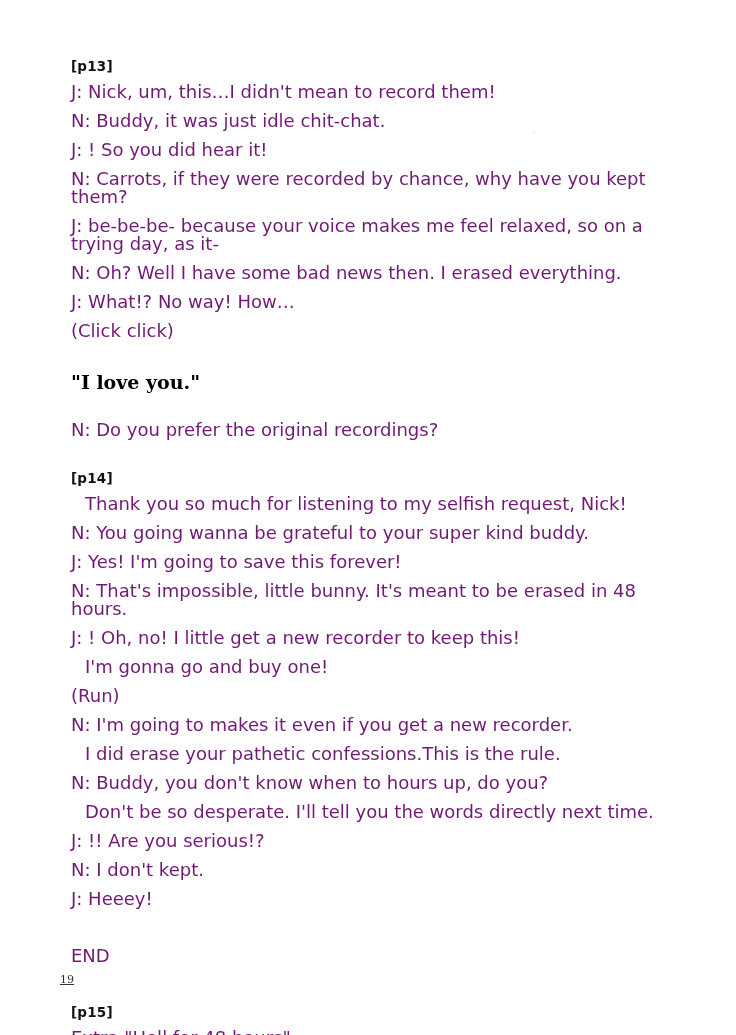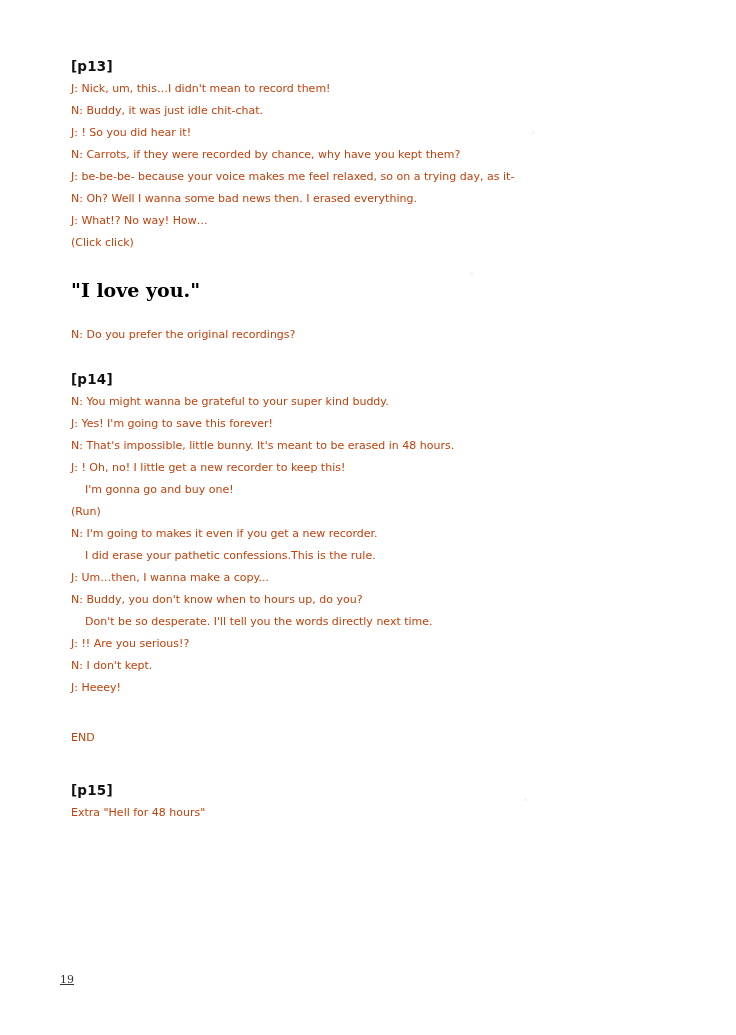--- a/index.html
+++ b/index.html
@@ -29,24 +29,24 @@
     width: 600px;
   }
   .section-label {
     font-weight: bold;
     font-size: 13.5px;
     color: #111;
     margin: 0 0 9px 0;
     letter-spacing: 0.2px;
   }
   .line {
-    font-size: 11px;
+    font-size: 18px;
     line-height: 1.0;
     margin: 0 0 11px 0;
-    color: #c2410c;
+    color: #701a75;
     white-space: pre-wrap;
   }
   .line.indent {
     padding-left: 14px;
   }
   .heading {
     font-family: "DejaVu Serif", serif;
     font-weight: bold;
     font-size: 19px;
     color: #000;
@@ -85,46 +85,46 @@
 
   <div class="content">
 
     <div class="block">
       <div class="section-label">[p13]</div>
       <div class="line">J: Nick, um, this…I didn't mean to record them!</div>
       <div class="line">N: Buddy, it was just idle chit-chat.</div>
       <div class="line">J: ! So you did hear it!</div>
       <div class="line">N: Carrots, if they were recorded by chance, why have you kept them?</div>
       <div class="line">J: be-be-be- because your voice makes me feel relaxed, so on a trying day, as it-</div>
-      <div class="line">N: Oh? Well I wanna some bad news then. I erased everything.</div>
+      <div class="line">N: Oh? Well I have some bad news then. I erased everything.</div>
       <div class="line">J: What!? No way! How…</div>
       <div class="line">(Click click)</div>
     </div>
 
     <div class="gap-md"></div>
 
     <div class="heading">"I love you."</div>
 
     <div class="gap-lg"></div>
 
     <div class="line">N: Do you prefer the original recordings?</div>
 
     <div class="gap-md"></div>
 
     <div class="block">
       <div class="section-label">[p14]</div>
-      <div class="line">N: You might wanna be grateful to your super kind buddy.</div>
+      <div class="line indent">Thank you so much for listening to my selfish request, Nick!</div>
+      <div class="line">N: You going wanna be grateful to your super kind buddy.</div>
       <div class="line">J: Yes! I'm going to save this forever!</div>
       <div class="line">N: That's impossible, little bunny. It's meant to be erased in 48 hours.</div>
       <div class="line">J: ! Oh, no! I little get a new recorder to keep this!</div>
       <div class="line indent">I'm gonna go and buy one!</div>
       <div class="line">(Run)</div>
       <div class="line">N: I'm going to makes it even if you get a new recorder.</div>
       <div class="line indent">I did erase your pathetic confessions.This is the rule.</div>
-      <div class="line">J: Um…then, I wanna make a copy...</div>
       <div class="line">N: Buddy, you don't know when to hours up, do you?</div>
       <div class="line indent">Don't be so desperate. I'll tell you the words directly next time.</div>
       <div class="line">J: !! Are you serious!?</div>
       <div class="line">N: I don't kept.</div>
       <div class="line">J: Heeey!</div>
     </div>
 
     <div class="gap-lg"></div>
 
     <div class="line">END</div>

